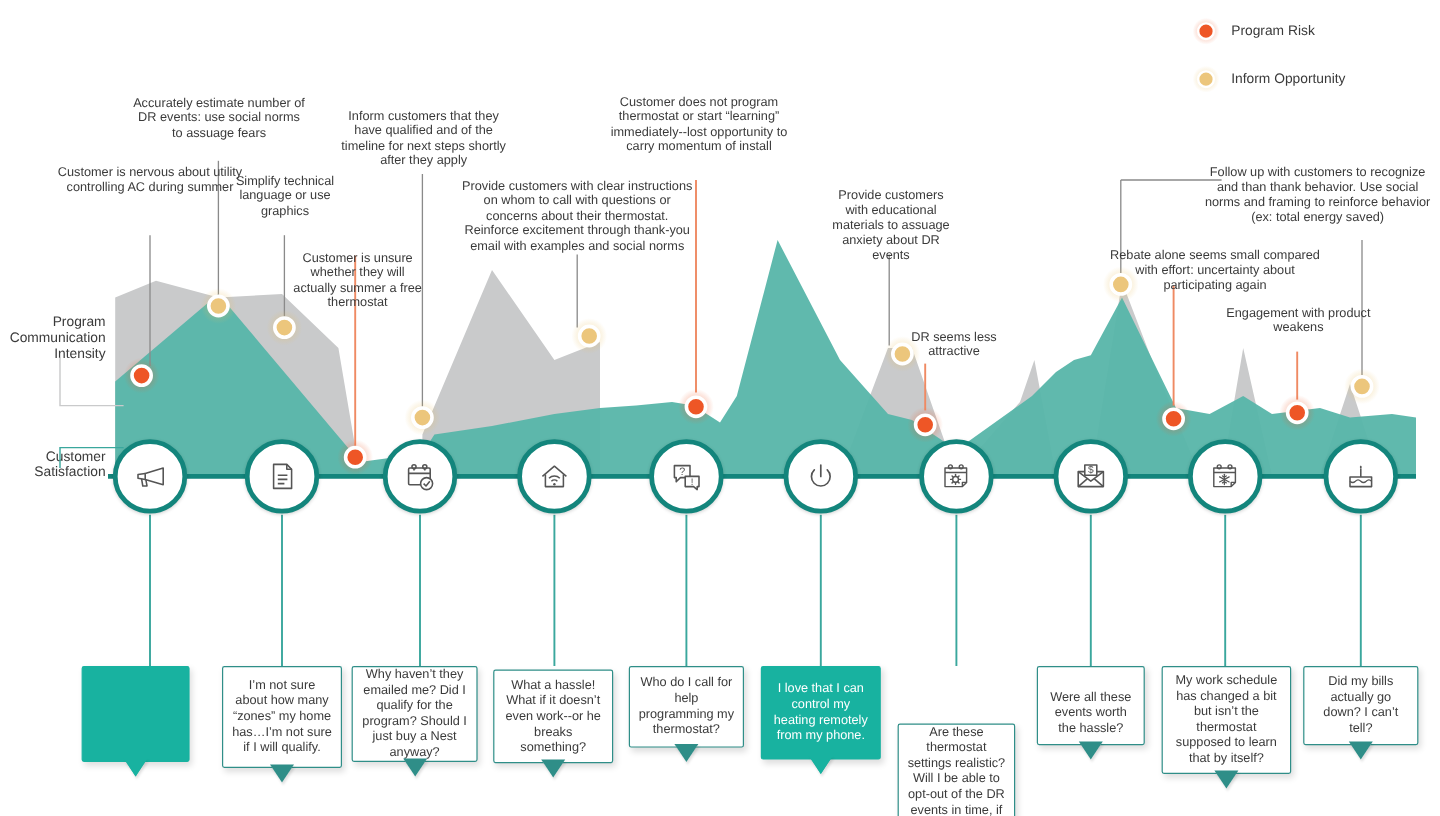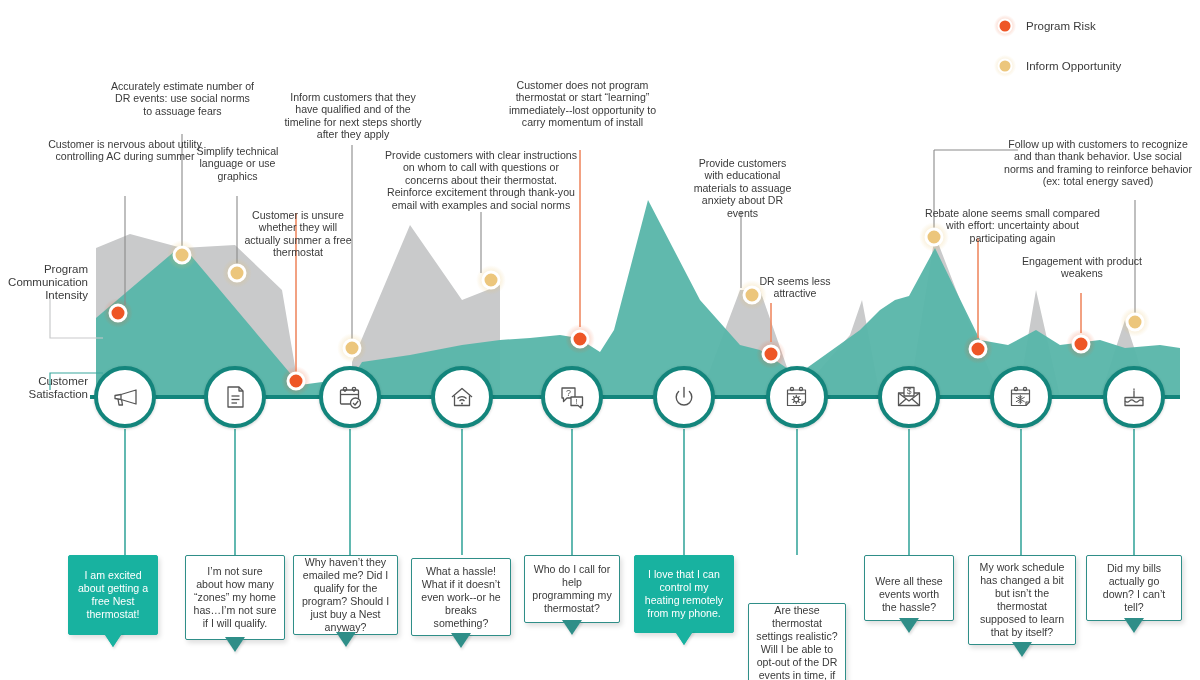--- a/index.html
+++ b/index.html
@@ -311,21 +311,20 @@
       <svg width="30" height="30" viewBox="0 0 30 30" fill="none" stroke="#555" stroke-width="1.3" stroke-linejoin="round">
         <path d="M6,23.5 L6,15.5 L24,15.5 L24,23.5 Z"></path>
         <path d="M6,19 q2.2,2.2 4.5,0 q2.2,-2.2 4.5,0 q2.2,2.2 4.5,0 q2.2,-2.2 4.5,0" stroke-width="1.1"></path>
         <line x1="15" y1="8.5" x2="15" y2="15.5"></line>
         <path d="M15,6 q1.6,1.4 0,2.6 q-1.6,-1.2 0,-2.6" fill="#555" stroke="none"></path>
       </svg>
     </span>
   </div>
 
   <div class="bubble teal" style="left:68px;top:555px;width:90px;height:80px;">
-    <span>I am excited about getting a free Nest thermostat!</span>
       <span class="tail"></span>
   </div>
   <div class="bubble" style="left:185px;top:555px;width:100px;height:85px;">
     <span>I’m not sure about how many “zones” my home has…I’m not sure if I will qualify.</span>
       <span class="tail"></span>
   </div>
   <div class="bubble" style="left:293px;top:555px;width:105px;height:80px;">
     <span>Why haven’t they emailed me? Did I qualify for the program? Should I just buy a Nest anyway?</span>
       <span class="tail"></span>
   </div>

